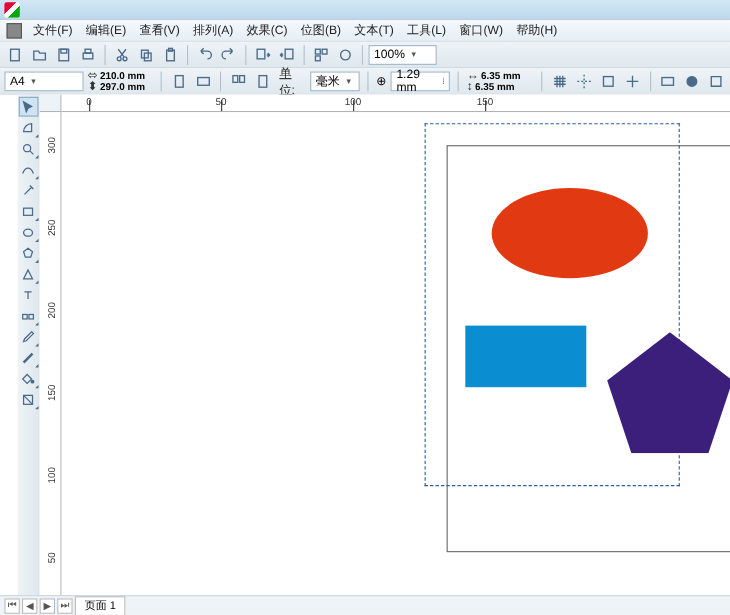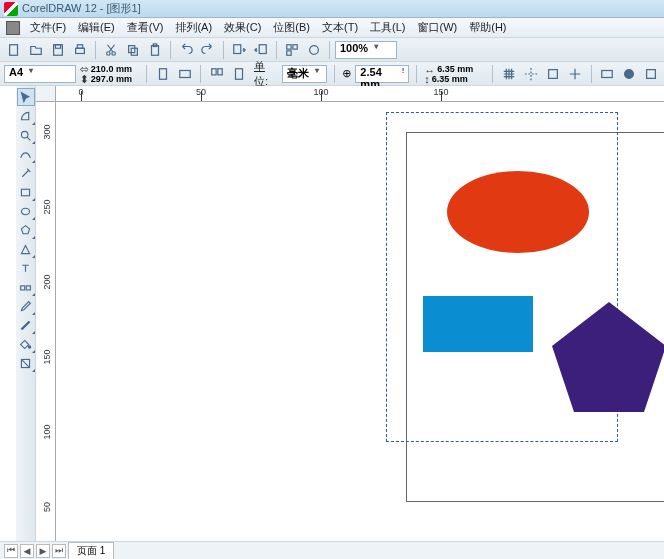--- a/index.html
+++ b/index.html
@@ -10,21 +10,21 @@
 .title-bar .title { color: #3a5a72; font-size: 11px; }
 
 .menu-bar { background: linear-gradient(#f5f9fc, #e6eef4); height: 20px; display: flex; align-items: center; border-bottom: 1px solid #cbd6de; padding: 0 2px; }
 .menu-bar .sys-icon { width: 14px; height: 14px; background: #888; margin: 0 4px; border: 1px solid #555; }
 .menu-bar .item { padding: 2px 6px; color: #222; cursor: default; }
 
 .toolbar { background: linear-gradient(#eef3f7, #dfe8ee); height: 24px; display: flex; align-items: center; border-bottom: 1px solid #cbd6de; padding: 0 4px; gap: 2px; }
 .tbtn { width: 20px; height: 20px; display: flex; align-items: center; justify-content: center; color: #4a6a8a; cursor: default; border: 1px solid transparent; border-radius: 2px; }
 .tbtn svg { width: 14px; height: 14px; stroke: #4a6a8a; fill: none; stroke-width: 1.4; }
 .sep { width: 1px; height: 18px; background: #b0c0cc; margin: 0 3px; }
-.combo { height: 18px; border: 1px solid #9db6c9; background: #fff; display: flex; align-items: flex-start; padding: 0 4px; font-size: 11px; font-weight: bold; }
+.combo { height: 18px; border: 1px solid #9db6c9; background: #fff; display: flex; align-items: center; padding: 0 4px; font-size: 11px; }
 .combo .arrow { margin-left: 6px; font-size: 8px; color: #555; }
 
 .propbar { background: linear-gradient(#eef3f7, #dfe8ee); height: 24px; display: flex; align-items: center; border-bottom: 1px solid #cbd6de; padding: 0 4px; gap: 4px; }
 .propbar .dim-box { display: flex; flex-direction: column; font-size: 9px; line-height: 10px; color: #333; }
 .propbar .dim-box div { display: flex; align-items: center; gap: 2px; }
 .propbar .dim-box input { width: 48px; height: 9px; border: none; background: transparent; font-size: 9px; font-weight: bold; }
 .label-sm { font-size: 11px; color: #222; padding: 0 2px; text-decoration: underline; }
 
 .workspace { position: absolute; top: 86px; left: 0; right: 0; bottom: 18px; display: flex; margin-left: 16px; }
 .toolbox { width: 20px; background: linear-gradient(90deg, #eef3f7, #dfe8ee); border-right: 1px solid #cbd6de; display: flex; flex-direction: column; align-items: center; padding-top: 2px; gap: 1px; }
@@ -53,21 +53,20 @@
 
 .status-tabs { position: absolute; bottom: 0; left: 0; right: 0; height: 18px; background: #eef3f7; border-top: 1px solid #cbd6de; display: flex; align-items: center; padding: 0 4px; gap: 2px; }
 .status-tabs .nav { width: 14px; height: 14px; display: flex; align-items: center; justify-content: center; font-size: 9px; color: #555; border: 1px solid #bbb; background: #fff; }
 .status-tabs .tab { padding: 1px 8px; border: 1px solid #bbb; background: #fff; font-size: 10px; }
 </style>
 </head>
 <body>
 
 <div class="title-bar">
   <div class="logo"></div>
-  <div class="title">CorelDRAW 12 - [图形1]</div>
 </div>
 
 <div class="menu-bar">
   <div class="sys-icon"></div>
   <div class="item">文件(F)</div>
   <div class="item">编辑(E)</div>
   <div class="item">查看(V)</div>
   <div class="item">排列(A)</div>
   <div class="item">效果(C)</div>
   <div class="item">位图(B)</div>
@@ -203,21 +202,21 @@
       </svg>
     </div>
   <span class="label-sm">单位:</span>
   <div class="combo" style="width:50px;">
     <span>毫米</span>
     <span class="arrow">▾</span>
   </div>
   <div class="sep"></div>
   <span>⊕</span>
   <div class="combo" style="width:60px;">
-    <span>2.54 mm</span>
+    <span>1.29 mm</span>
     <span class="arrow">⁞</span>
   </div>
   <div class="sep"></div>
   <div class="dim-box">
     <div>
         <span>↔</span>
         <input value="6.35 mm" style="">
       </div>
     <div>
         <span>↕</span>

